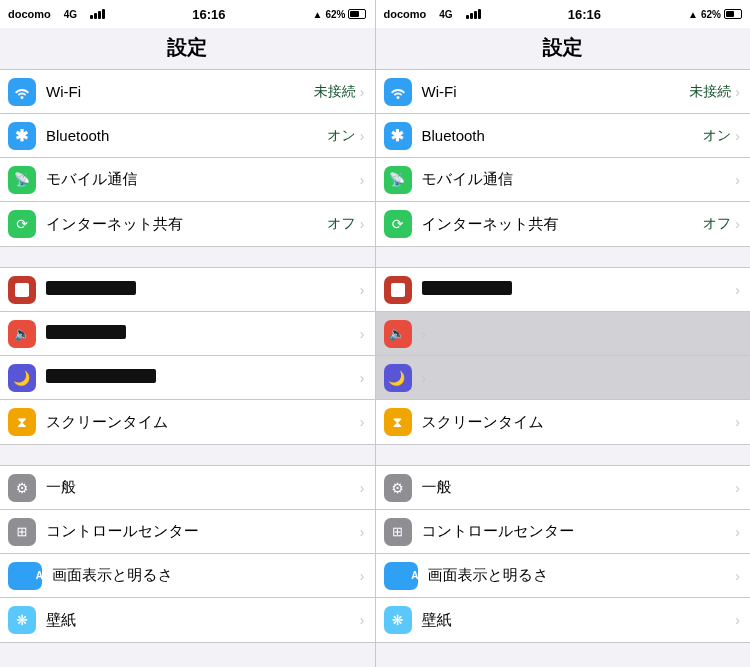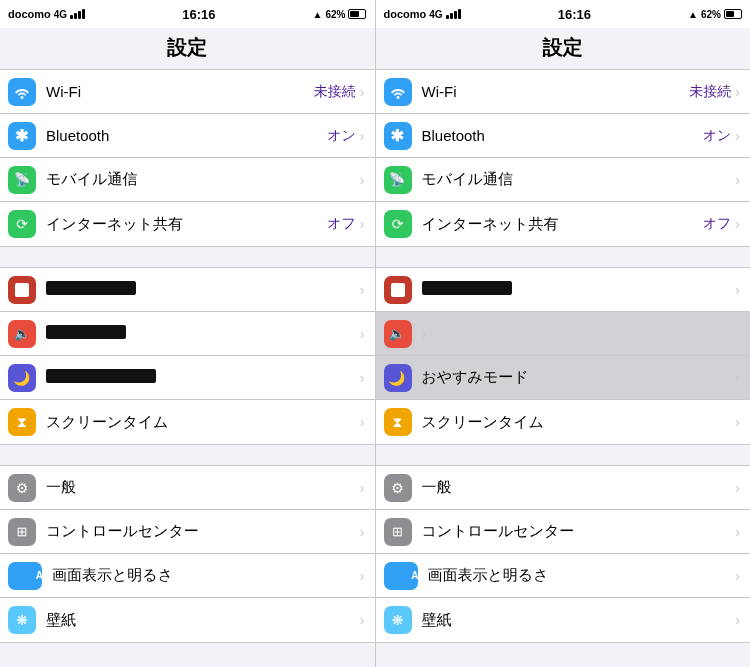--- a/index.html
+++ b/index.html
@@ -25,21 +25,21 @@
     .status-bar {
       height: 28px;
       background: #fff;
       display: flex;
       align-items: center;
       justify-content: space-between;
       padding: 0 8px;
       font-size: 11px;
       font-weight: 600;
     }
-    .status-left { display: flex; align-items: center; gap: 3px; }
+    .status-left { display: flex; align-items: center; gap: 13px; }
     .status-center { font-size: 13px; font-weight: 600; }
     .status-right { display: flex; align-items: center; gap: 3px; font-size: 10px; }
 
     
     .page-title-bar {
       background: #f2f2f7;
       text-align: center;
       padding: 6px 0 4px;
       font-size: 20px;
       font-weight: 700;
@@ -93,21 +93,21 @@
     .icon-wallpaper { background: #5ac8fa; }
 
     .row-label {
       flex: 1;
       font-size: 15px;
       color: #000;
     }
 
     .row-value {
       font-size: 14px;
-      color: #4c1d95;
+      color: #14532d;
       margin-right: 4px;
     }
 
     .row-chevron {
       color: #c7c7cc;
       font-size: 14px;
     }
 
     
     .black-bar {
@@ -328,21 +328,20 @@
         <span class="black-bar" style="width:90px;"></span>
       </span>
       <span class="row-chevron">›</span>
     </div>
     <div class="settings-row highlighted">
       <div class="row-icon icon-sound" style="font-size:13px;">🔈</div>
       <span class="row-chevron">›</span>
     </div>
     <div class="settings-row highlighted">
       <div class="row-icon icon-moon" style="font-size:14px;">🌙</div>
-      <span class="row-label">おやすみモード</span>
       <span class="row-chevron">›</span>
     </div>
     <div class="settings-row">
       <div class="row-icon icon-screen" style="font-size:14px;">⧗</div>
       <span class="row-label">スクリーンタイム</span>
       <span class="row-chevron">›</span>
     </div>
   </div>
 
   <div class="group-spacer"></div>

